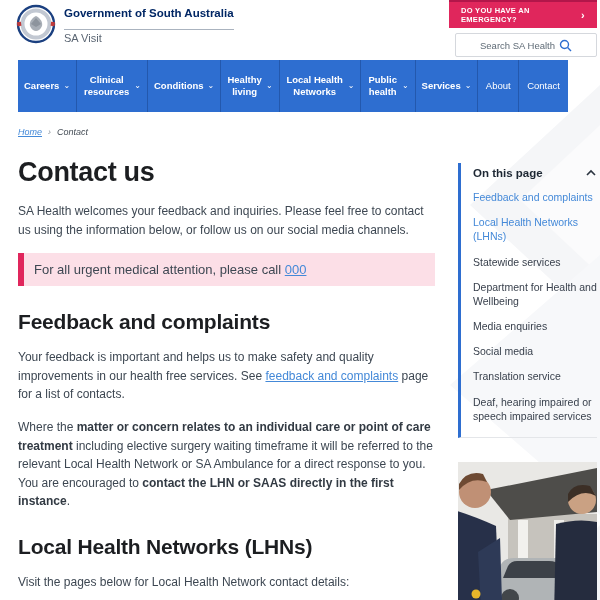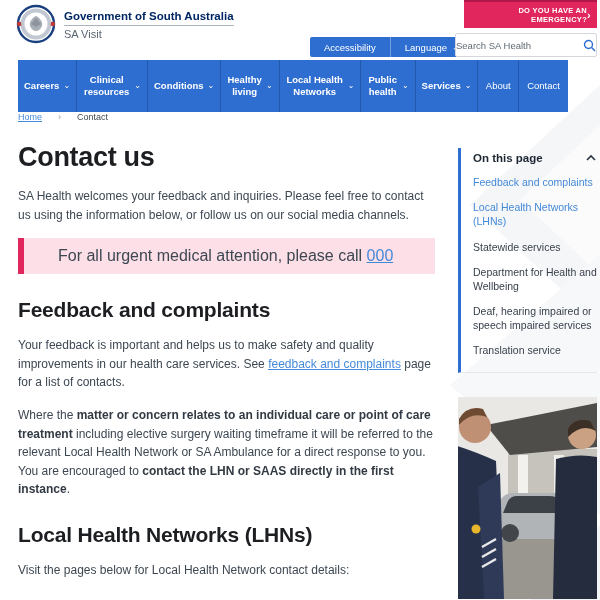--- a/index.html
+++ b/index.html
@@ -10,71 +10,71 @@
   
   .bg-pattern { position:absolute; right:0; top:85px; width:190px; height:515px; z-index:0; }
 
   .content-layer { position:relative; z-index:1; }
 
   
   .header { position:relative; height:60px; background:#fff; }
   .brand { position:absolute; left:16px; top:4px; display:flex; align-items:center; }
   .logo { width:40px; height:40px; }
   .brand-text { margin-left:8px; padding-top:2px; }
-  .gov-title { font-size:11.5px; font-weight:bold; color:#002664; padding-bottom:3px; border-bottom:1px solid #aab3bf; }
+  .gov-title { font-size:11.5px; font-weight:bold; color:#002664; padding-bottom:10px; border-bottom:1px solid #aab3bf; }
   .site-title { font-size:11px; color:#5a6572; padding-top:2px; }
 
-  .emergency-btn { position:absolute; right:3px; top:0; width:133px; height:28px; background:#e0265c;
+  .emergency-btn { position:absolute; right:3px; top:0; width:148px; height:28px; background:#e0265c;
     border-top:2px solid #b2164a; color:#fff; display:flex; align-items:center; justify-content:space-between;
-    padding:0 6px; font-size:7.5px; font-weight:bold; letter-spacing:.3px; cursor:pointer;text-align:right; }
+    padding:0 12px; font-size:7.5px; font-weight:bold; letter-spacing:.3px; cursor:pointer; }
   .emergency-chevron { font-size:11px; font-weight:bold; }
 
   .quick-bar { position:absolute; left:310px; top:37px; height:20px; background:#2e6ed0; display:flex; border-radius:2px; }
   .quick-btn { display:flex; align-items:center; color:#fff; font-size:9.5px; padding:0 14px; cursor:pointer; }
   .quick-btn + .quick-btn { border-left:1px solid rgba(255,255,255,.35); }
   .lang-caret { margin-left:5px; font-size:8px; }
 
   .search-box { position:absolute; right:3px; top:33px; width:142px; height:24px; background:#fff;
-    border:1px solid #d5d8dd; border-radius:2px; display:flex; align-items:center; padding:0 0; }
+    border:1px solid #d5d8dd; border-radius:2px; display:flex; align-items:center; padding:0 24px; }
   .search-input { flex:1; border:none; outline:none; font-size:9.5px; color:#3d4752; font-family:"Liberation Sans", sans-serif; min-width:0; }
   .search-input::placeholder { color:#5f6b76; opacity:1; }
   .search-icon { width:13px; height:13px; flex:0 0 auto; }
 
   
   .nav { margin:0 32px 0 18px; height:52px; background:#2e6ed0; display:flex; }
   .nav-item { display:flex; align-items:center; justify-content:center; text-align:center; color:#fff;
     font-size:9.5px; font-weight:bold; line-height:1.3; padding:0 6px; flex-grow:1; flex-shrink:1; cursor:pointer; }
   .nav-item:not(:last-child){ border-right:1px solid rgba(15,48,110,.35); }
   .nav-item:nth-child(1){flex-basis:59px}.nav-item:nth-child(2){flex-basis:82px}
   .nav-item:nth-child(3){flex-basis:72px}.nav-item:nth-child(4){flex-basis:67px}
   .nav-item:nth-child(5){flex-basis:95px}.nav-item:nth-child(6){flex-basis:62px}
   .nav-item:nth-child(7){flex-basis:66px}.nav-item:nth-child(8){flex-basis:46px}
   .nav-item:nth-child(9){flex-basis:56px}
   .nav-item:nth-child(8), .nav-item:nth-child(9){ font-weight:normal; }
   .nav-label { max-width:72px; }
   .nav-caret { margin-left:4px; font-size:8px; font-weight:normal; }
   .nav-caret:empty { display:none; }
 
   
-  .breadcrumb { margin:0 18px 0; font-size:9px; color:#444c55; display:flex; align-items:center; gap:16px; }
+  .breadcrumb { margin:15px 18px 0; font-size:9px; color:#444c55; display:flex; align-items:center; gap:6px;font-style:italic; }
   .crumb-home { color:#4489d8; text-decoration:underline; cursor:pointer; }
   .crumb-sep { color:#8a929b; font-size:9px; }
 
   
   .main-row { display:flex; margin:0 0 0 18px; }
   .content-col { width:417px; flex:0 0 417px; }
   .rail-col { width:139px; flex:0 0 139px; margin-left:23px; }
 
   .page-title { margin-top:20px; font-size:27px; font-weight:800; color:#1c1e21; letter-spacing:-.3px; }
   .para { margin-top:14px; font-size:12px; line-height:1.55; color:#3d4752; }
   .para strong { color:#323a43; }
   .inline-link { color:#4489d8; text-decoration:underline; cursor:pointer; }
 
-  .alert-box { margin-top:14px; background:#fcdfe7; border-left:6px solid #e0265c; padding:9px 34px;
-    font-size:16px; color:#3d4752; }
+  .alert-box { margin-top:14px; background:#fcdfe7; border-left:6px solid #e0265c; padding:9px 10px;
+    font-size:13px; color:#3d4752; }
 
   .h2 { margin-top:24px; font-size:21px; font-weight:800; color:#1c1e21; letter-spacing:-.2px; }
 
   
   .toc { margin-top:26px; border-left:3px solid #2e6ed0; padding:4px 0 14px 12px; border-bottom:1px solid #e4e6e9; }
   .toc-head { display:flex; align-items:flex-start; justify-content:space-between; }
   .toc-title { font-size:11.5px; font-weight:bold; color:#1d2733; }
   .toc-collapse { width:12px; height:12px; cursor:pointer; flex:0 0 auto; }
   .toc-item { font-size:10.5px; line-height:1.35; margin-top:11px; cursor:pointer; }
   .toc-item.is-link { color:#4489d8; }
@@ -111,29 +111,20 @@
           <div class="gov-title">Government of South Australia</div>
           <div class="site-title">SA Visit</div>
         </div>
       </div>
 
       <div class="emergency-btn">
         <span>DO YOU HAVE AN EMERGENCY?</span>
         <span class="emergency-chevron">›</span>
       </div>
 
-      <div class="quick-bar">
-        <div class="quick-btn">
-          <span>Accessibility</span>
-        </div>
-        <div class="quick-btn">
-          <span>Language</span>
-          <span class="lang-caret">⌄</span>
-        </div>
-      </div>
 
       <div class="search-box">
         <input class="search-input" type="text" placeholder="Search SA Health" style="">
         <svg class="search-icon" viewBox="0 0 13 13">
           <circle cx="5.5" cy="5.5" r="4" fill="none" stroke="#2e6ed0" stroke-width="1.4"></circle>
           <line x1="8.6" y1="8.6" x2="12" y2="12" stroke="#2e6ed0" stroke-width="1.4"></line>
         </svg>
       </div>
     </div>
 
@@ -186,21 +177,21 @@
 
       <div class="content-col">
         <h1 class="page-title">Contact us</h1>
         <p class="para">SA Health welcomes your feedback and inquiries. Please feel free to contact us using the information below, or follow us on our social media channels.</p>
 
         <div class="alert-box">
           <span><span>For all urgent medical attention, please call </span><a href="#" class="inline-link">000</a></span>
         </div>
 
         <h2 class="h2">Feedback and complaints</h2>
-        <p class="para"><span>Your feedback is important and helps us to make safety and quality improvements in our health care services. See </span><a href="#" class="inline-link">feedback and complaints</a><span> page for a list of contacts.</span></p>
+        <p class="para"><span>Your feedback is important and helps us to make safety and quality improvements in our health free services. See </span><a href="#" class="inline-link">feedback and complaints</a><span> page for a list of contacts.</span></p>
         <p class="para"><span>Where the </span><strong>matter or concern relates to an individual care or point of care treatment</strong><span> including elective surgery waiting timeframe it will be referred to the relevant Local Health Network or SA Ambulance for a direct response to you. You are encouraged to </span><strong>contact the LHN or SAAS directly in the first instance</strong><span>.</span></p>
 
         <h2 class="h2">Local Health Networks (LHNs)</h2>
         <p class="para">Visit the pages below for Local Health Network contact details:</p>
 
       </div>
 
       <div class="rail-col">
         <div class="toc">
           <div class="toc-head">
@@ -209,22 +200,24 @@
               <polyline points="2,8 6,4 10,8" fill="none" stroke="#2b3440" stroke-width="1.6"></polyline>
             </svg>
           </div>
           <div>
               <div class="toc-item is-link">Feedback and complaints</div>
               <div class="toc-item is-link">Local Health Networks (LHNs)</div>
             </div>
           <div>
               <div class="toc-item is-text">Statewide services</div>
               <div class="toc-item is-text">Department for Health and Wellbeing</div>
+              <div class="toc-item is-text">Media enquiries</div>
+              <div class="toc-item is-text">Social media</div>
+              <div class="toc-item is-text">Translation service</div>
               <div class="toc-item is-text">Deaf, hearing impaired or speech impaired services</div>
-              <div class="toc-item is-text">Translation service</div>
             </div>
         </div>
 
         <div class="promo-card">
           <svg class="promo-photo" viewBox="0 0 139 202" preserveAspectRatio="none">
             <rect x="0" y="0" width="139" height="202" fill="#e9e8e5"></rect>
             <rect x="50" y="52" width="89" height="60" fill="#c6c3bd"></rect>
             <rect x="60" y="58" width="10" height="54" fill="#f2f1ee"></rect>
             <rect x="96" y="58" width="10" height="54" fill="#efeeeb"></rect>
             <polygon points="28,28 139,6 139,50 52,58" fill="#4e4d4a"></polygon>

